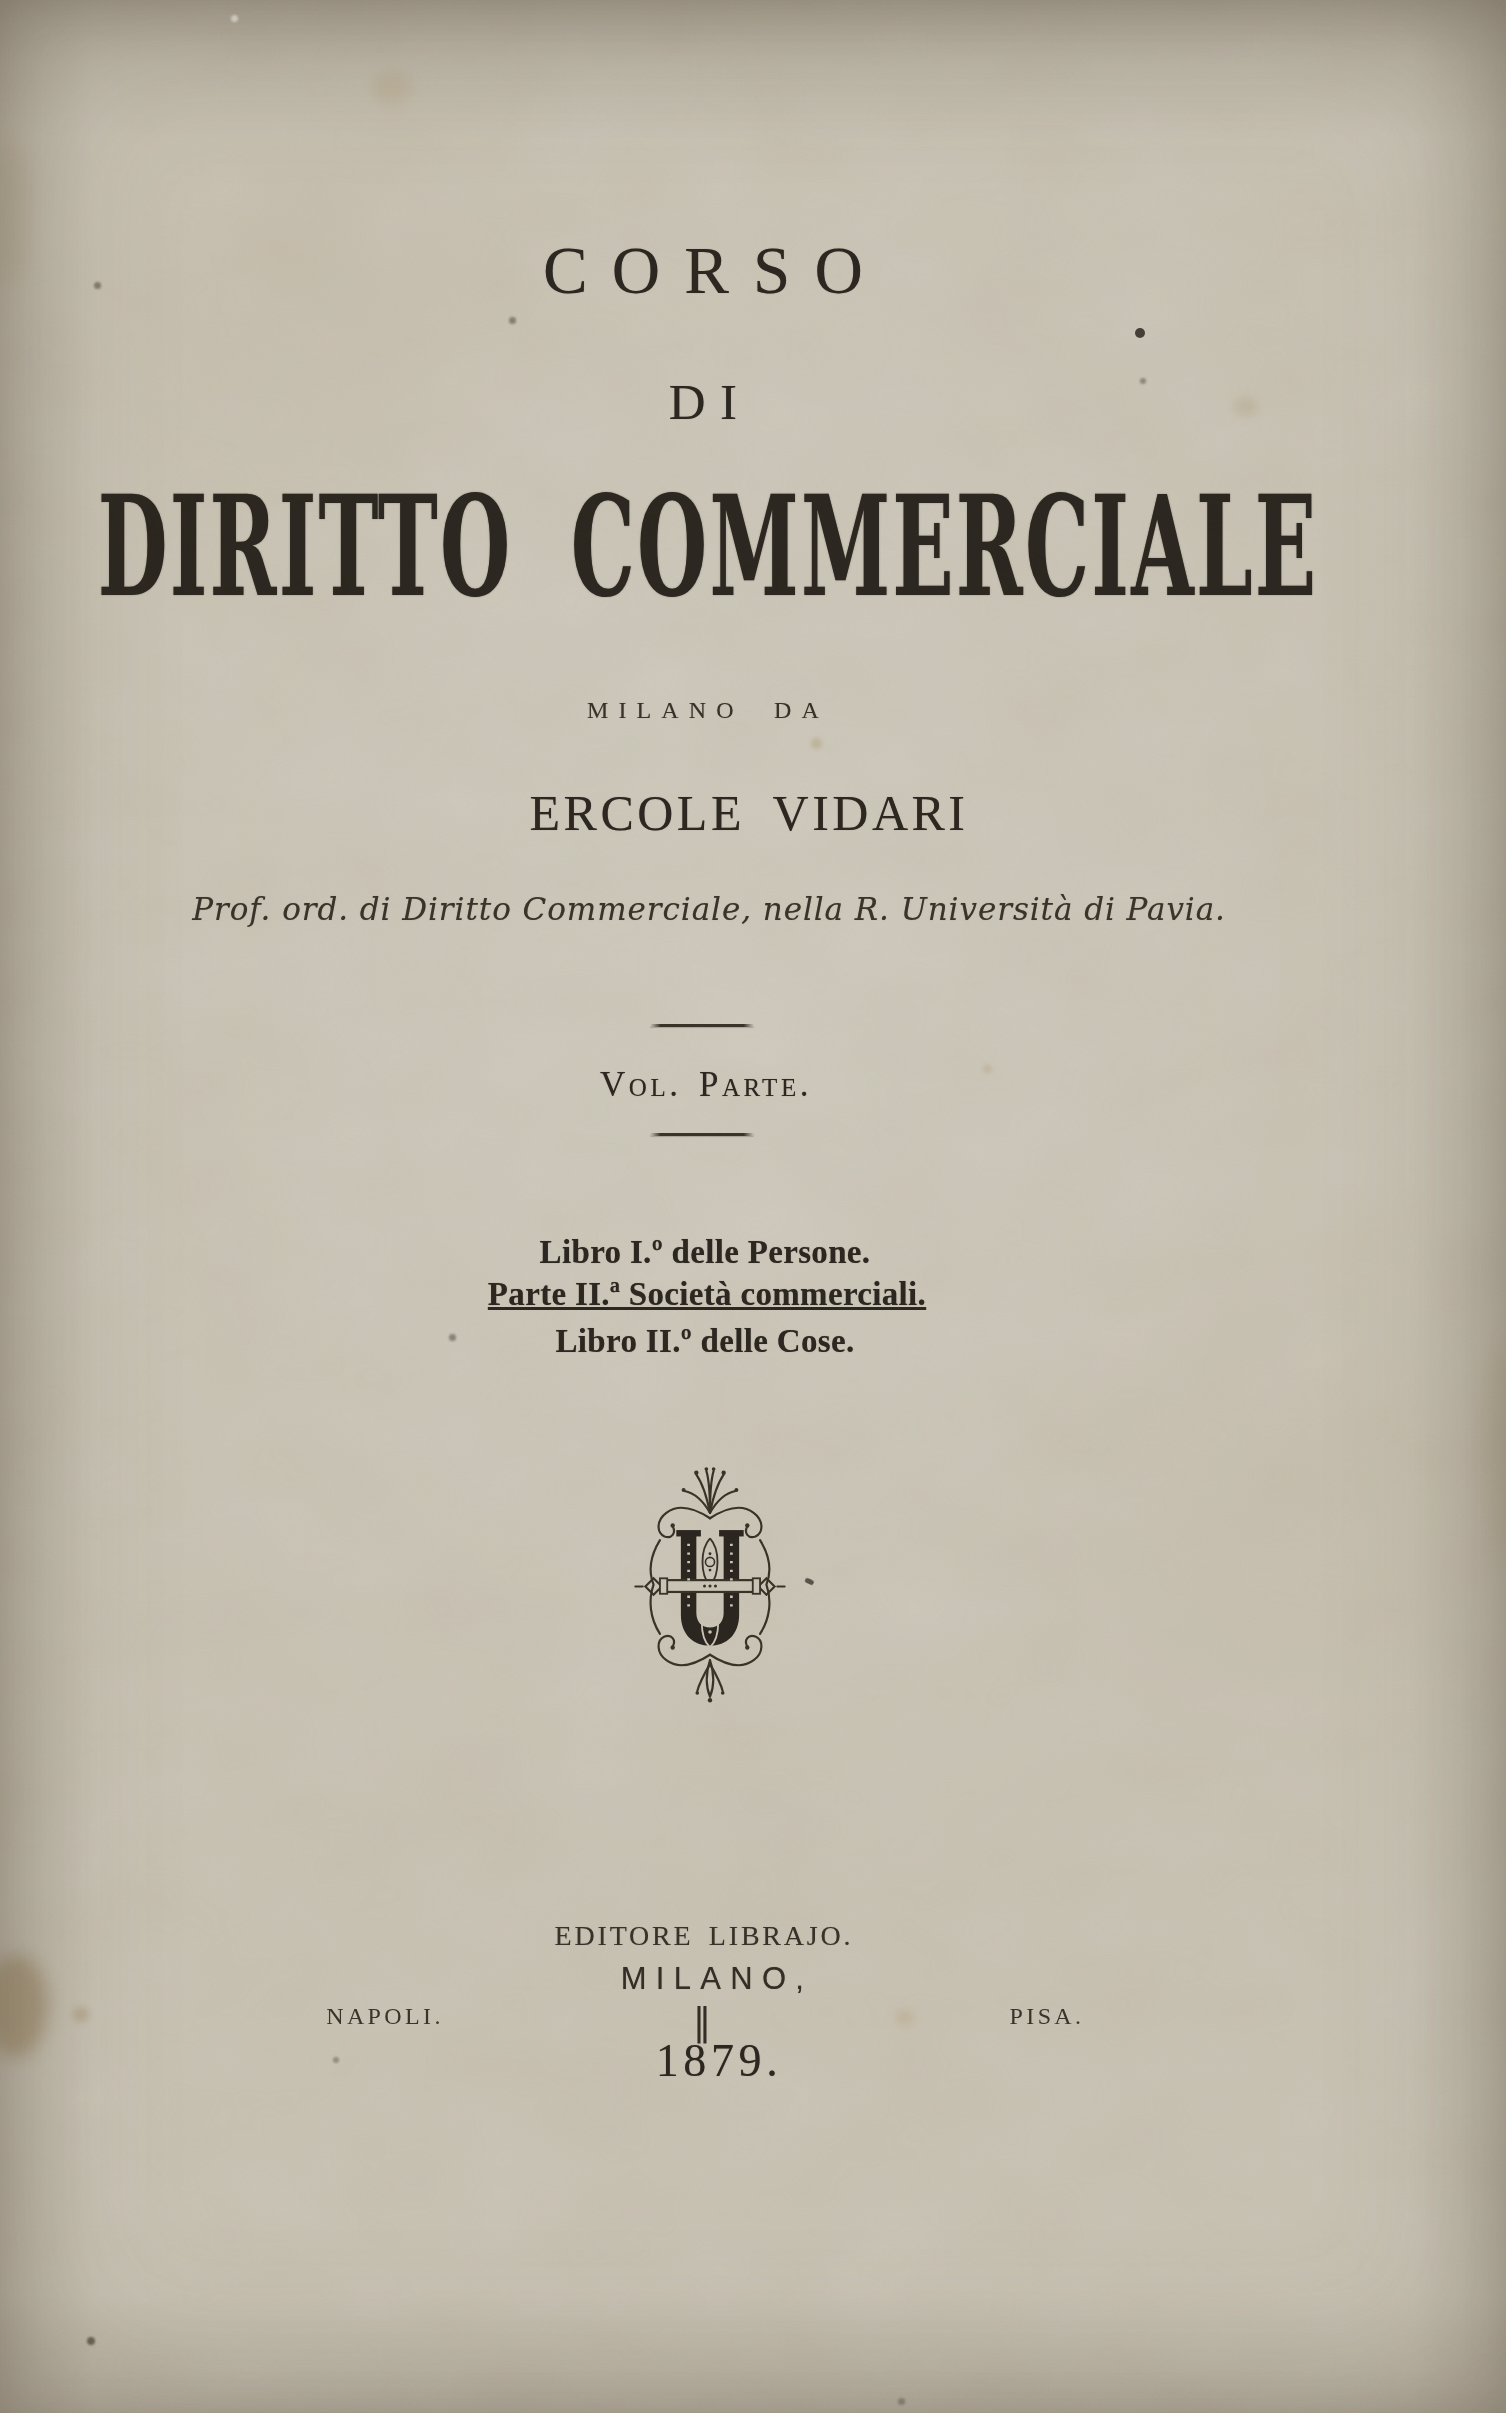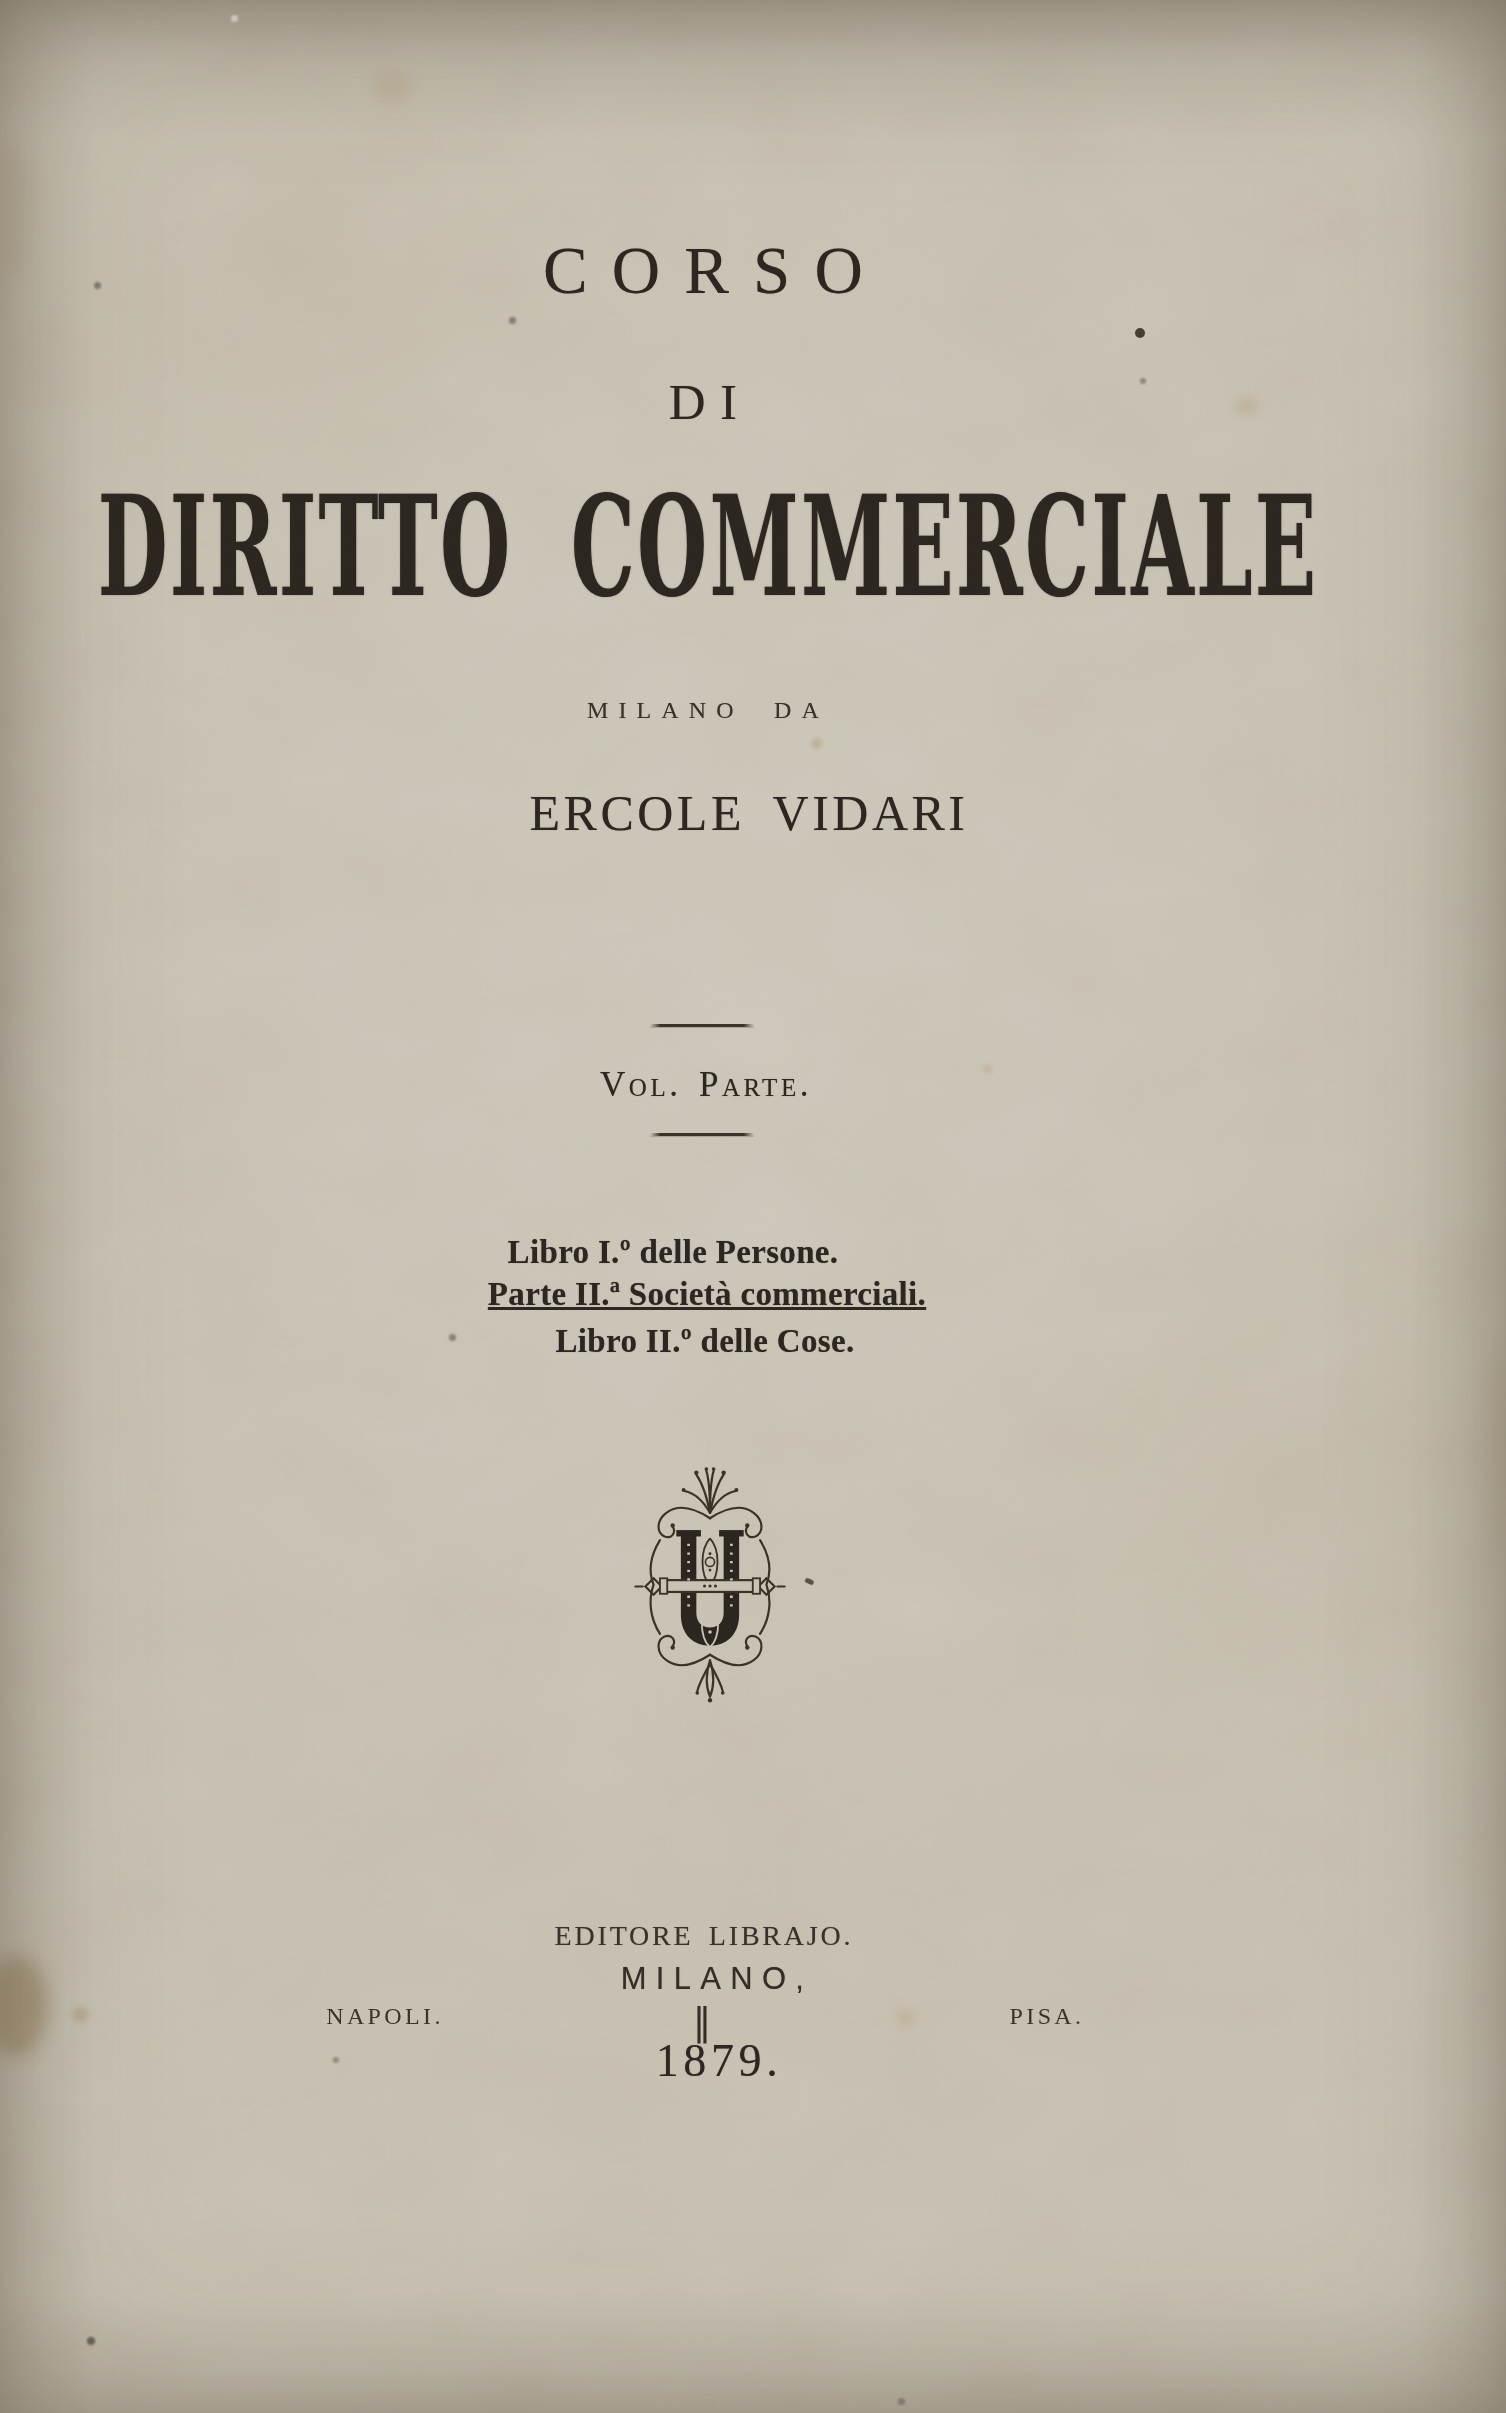--- a/index.html
+++ b/index.html
@@ -85,28 +85,29 @@
   <div class="line serif ink connector" style="top:377px;left:710px;">DI</div>
 
   <div class="line main-title-outer">
     <span class="main-title ink">DIRITTO COMMERCIALE</span>
   </div>
 
   <div class="line serif ink-soft byline-intro" style="top:698px;left:708px;">MILANO DA</div>
 
   <div class="line serif ink author" style="top:788px;left:705px;margin-left:44px;">ERCOLE VIDARI</div>
 
+  <div class="line affiliation" style="top:894px;left:709px;">Prof. ord. di Diritto Commerciale, nella R. Università di Pavia.</div>
 
   <div class="rule" style="top:1024px;"></div>
 
   <div class="line serif ink volume" style="top:1067px;left:706px;">Vol. Parte.</div>
 
   <div class="rule" style="top:1133px;"></div>
 
-  <div class="line serif ink contents-line" style="top:1236px;left:673px;text-align:right;">Libro I.º delle Persone.</div>
+  <div class="line serif ink contents-line" style="top:1236px;left:705px;text-align:right;">Libro I.º delle Persone.</div>
   <div class="line serif ink contents-line" style="top:1278px;left:707px;text-decoration:underline;">Parte II.ª Società commerciali.</div>
   <div class="line serif ink contents-line" style="top:1325px;left:705px;">Libro II.º delle Cose.</div>
 
   <div class="monogram-box" role="img" aria-label="UH">
     <svg width="182" height="247" viewBox="0 0 200 270">
       <g stroke="#3a3428" stroke-width="2.4" fill="none" stroke-linecap="round">
 
         <path d="M100,54 C96,34 92,22 85,12"></path>
         <path d="M100,54 C100,30 99,18 96,8"></path>
         <path d="M100,54 C100,30 101,18 104,8"></path>

